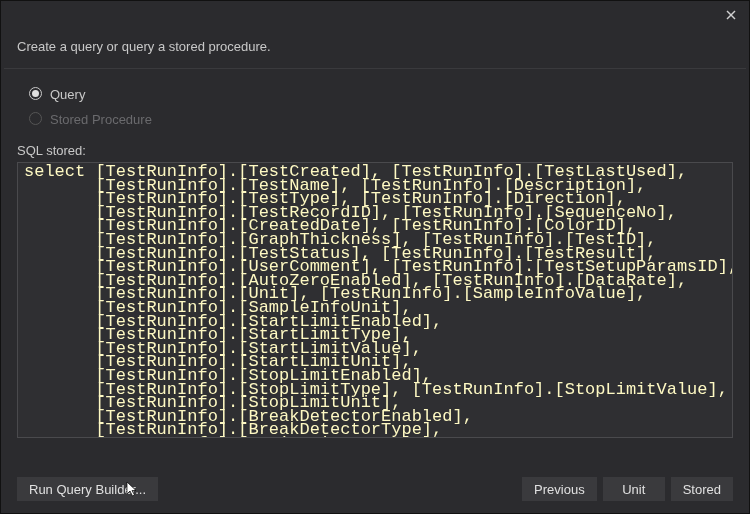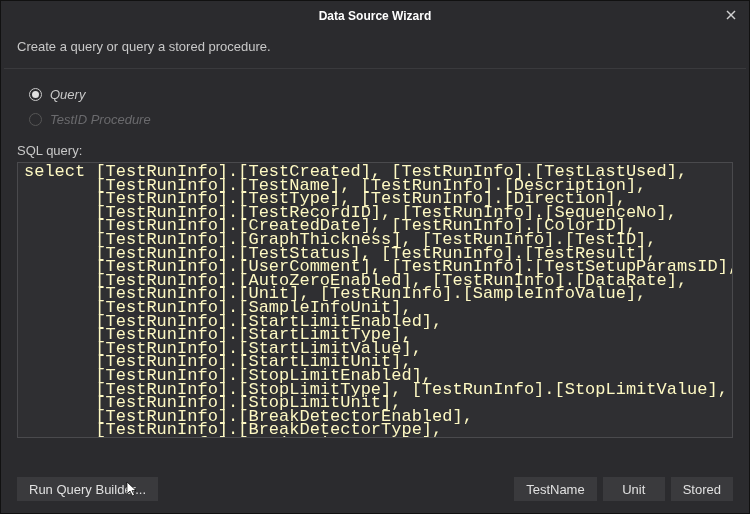--- a/index.html
+++ b/index.html
@@ -44,26 +44,25 @@
   .divider {
     height: 1px;
     background: #3a3a3d;
     margin: 0 3px;
   }
   .options {
     padding: 18px 20px 6px 28px;
   }
   .radio-row {
     display: flex;
-    align-items: center;
+    align-items: flex-start;
     font-size: 13px;
     margin-bottom: 10px;
     color: #c8c8c8;
     cursor: pointer;
-    font-style: italic;
   }
   .radio-row.disabled {
     color: #6a6a6d;
     cursor: default;
   }
   .radio-outer {
     width: 13px;
     height: 13px;
     border-radius: 50%;
     border: 1px solid #c8c8c8;
@@ -132,46 +131,45 @@
     bottom: 14px;
     width: 14px;
     height: 18px;
     pointer-events: none;
   }
 </style>
 </head>
 <body>
 
 <div class="titlebar">
-  <span>Data Source Wizard</span>
   <div class="close">
     <svg viewBox="0 0 10 10" width="10" height="10">
       <line x1="1" y1="1" x2="9" y2="9" stroke="#d0d0d0" stroke-width="1.4"></line>
       <line x1="9" y1="1" x2="1" y2="9" stroke="#d0d0d0" stroke-width="1.4"></line>
     </svg>
   </div>
 </div>
 
 <div class="intro">Create a query or query a stored procedure.</div>
 <div class="divider"></div>
 
 <div class="options">
   <div class="radio-row">
     <span class="radio-outer">
       <span class="radio-inner"></span>
     </span>
     <span>Query</span>
   </div>
   <div class="radio-row disabled">
     <span class="radio-outer"></span>
-    <span>TestID Procedure</span>
+    <span>Stored Procedure</span>
   </div>
 </div>
 
-<div class="sql-label">SQL query:</div>
+<div class="sql-label">SQL stored:</div>
 <div class="sql-box">
   <pre>select [TestRunInfo].[TestCreated], [TestRunInfo].[TestLastUsed],
        [TestRunInfo].[TestName], [TestRunInfo].[Description],
        [TestRunInfo].[TestType], [TestRunInfo].[Direction],
        [TestRunInfo].[TestRecordID], [TestRunInfo].[SequenceNo],
        [TestRunInfo].[CreatedDate], [TestRunInfo].[ColorID],
        [TestRunInfo].[GraphThickness], [TestRunInfo].[TestID],
        [TestRunInfo].[TestStatus], [TestRunInfo].[TestResult],
        [TestRunInfo].[UserComment], [TestRunInfo].[TestSetupParamsID],
        [TestRunInfo].[AutoZeroEnabled], [TestRunInfo].[DataRate],
@@ -185,20 +183,20 @@
        [TestRunInfo].[StopLimitType], [TestRunInfo].[StopLimitValue],
        [TestRunInfo].[StopLimitUnit],
        [TestRunInfo].[BreakDetectorEnabled],
        [TestRunInfo].[BreakDetectorType],
        [TestRunInfo].[ActivationForce],</pre>
 </div>
 
 <div class="footer">
   <button class="btn">Run Query Builder...</button>
   <div class="spacer"></div>
-  <button class="btn right">TestName</button>
+  <button class="btn right">Previous</button>
   <button class="btn right">Unit</button>
   <button class="btn right">Stored</button>
 </div>
 
 <svg class="cursor" viewBox="0 0 14 18">
   <path d="M1 1 L1 13 L4 10 L6.5 15 L8.5 14 L6 9.5 L10 9.5 Z" fill="#ffffff" stroke="#000" stroke-width="0.7"></path>
 </svg>
 
 </body></html>

